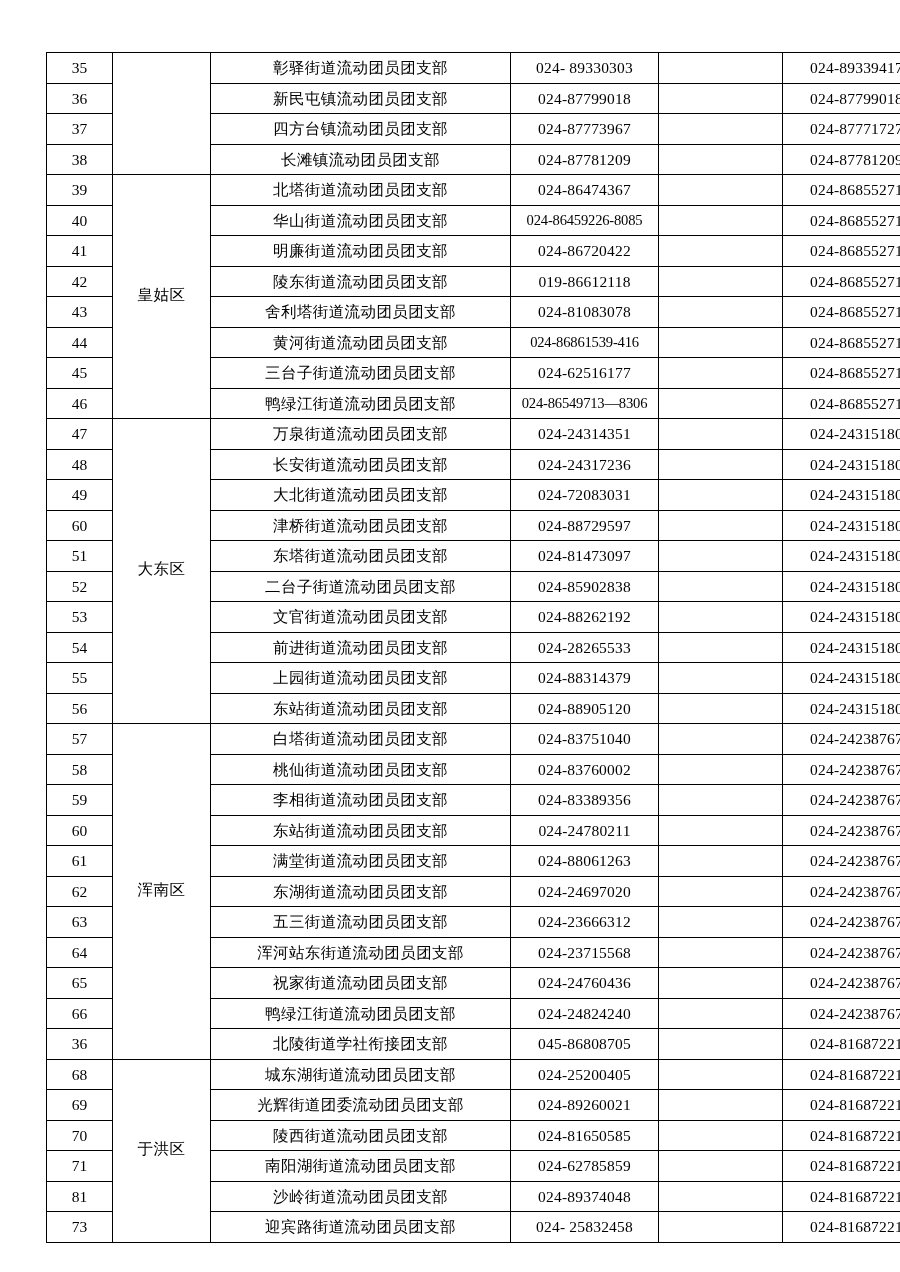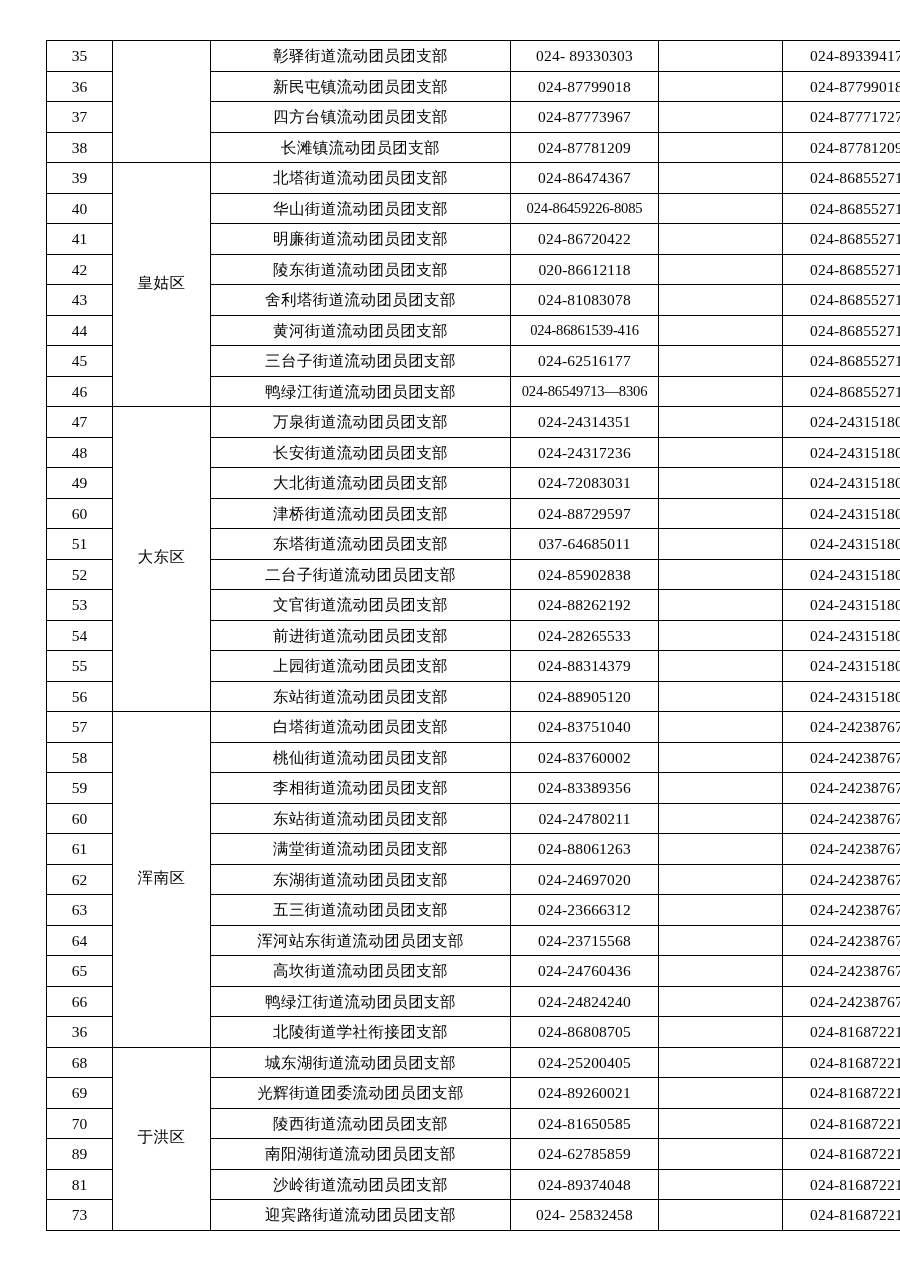--- a/index.html
+++ b/index.html
@@ -11,21 +11,21 @@
     width: 900px;
     height: 1272px;
     font-family: "Liberation Serif", "DejaVu Serif", serif;
     color: #000000;
   }
   .page {
     position: relative;
     width: 900px;
     height: 1272px;
     box-sizing: border-box;
-    padding: 40px 46px 0 46px;
+    padding: 52px 46px 0 46px;
   }
   table.doc-table {
     border-collapse: collapse;
     table-layout: fixed;
     width: 808px;
     margin: 0;
   }
   table.doc-table td {
     border: 1px solid #000000;
     height: 29.5px;
@@ -129,21 +129,21 @@
         <tr>
           <td class="num">41</td>
           <td class="name">明廉街道流动团员团支部</td>
           <td class="tel">024-86720422</td>
           <td class="blank"></td>
           <td class="tel">024-86855271</td>
         </tr>
         <tr>
           <td class="num">42</td>
           <td class="name">陵东街道流动团员团支部</td>
-          <td class="tel">020-86612118</td>
+          <td class="tel">019-86612118</td>
           <td class="blank"></td>
           <td class="tel">024-86855271</td>
         </tr>
         <tr>
           <td class="num">43</td>
           <td class="name">舍利塔街道流动团员团支部</td>
           <td class="tel">024-81083078</td>
           <td class="blank"></td>
           <td class="tel">024-86855271</td>
         </tr>
@@ -193,21 +193,21 @@
         <tr>
           <td class="num">60</td>
           <td class="name">津桥街道流动团员团支部</td>
           <td class="tel">024-88729597</td>
           <td class="blank"></td>
           <td class="tel">024-24315180</td>
         </tr>
         <tr>
           <td class="num">51</td>
           <td class="name">东塔街道流动团员团支部</td>
-          <td class="tel">037-64685011</td>
+          <td class="tel">024-81473097</td>
           <td class="blank"></td>
           <td class="tel">024-24315180</td>
         </tr>
         <tr>
           <td class="num">52</td>
           <td class="name">二台子街道流动团员团支部</td>
           <td class="tel">024-85902838</td>
           <td class="blank"></td>
           <td class="tel">024-24315180</td>
         </tr>
@@ -291,36 +291,36 @@
         </tr>
         <tr>
           <td class="num">64</td>
           <td class="name">浑河站东街道流动团员团支部</td>
           <td class="tel">024-23715568</td>
           <td class="blank"></td>
           <td class="tel">024-24238767</td>
         </tr>
         <tr>
           <td class="num">65</td>
-          <td class="name">高坎街道流动团员团支部</td>
+          <td class="name">祝家街道流动团员团支部</td>
           <td class="tel">024-24760436</td>
           <td class="blank"></td>
           <td class="tel">024-24238767</td>
         </tr>
         <tr>
           <td class="num">66</td>
           <td class="name">鸭绿江街道流动团员团支部</td>
           <td class="tel">024-24824240</td>
           <td class="blank"></td>
           <td class="tel">024-24238767</td>
         </tr>
         <tr>
           <td class="num">36</td>
           <td class="name">北陵街道学社衔接团支部</td>
-          <td class="tel">024-86808705</td>
+          <td class="tel">045-86808705</td>
           <td class="blank"></td>
           <td class="tel">024-81687221</td>
         </tr>
         <tr>
           <td class="num">68</td>
           <td class="dist" rowspan="7">于洪区</td>
           <td class="name">城东湖街道流动团员团支部</td>
           <td class="tel">024-25200405</td>
           <td class="blank"></td>
           <td class="tel">024-81687221</td>
@@ -333,21 +333,21 @@
           <td class="tel">024-81687221</td>
         </tr>
         <tr>
           <td class="num">70</td>
           <td class="name">陵西街道流动团员团支部</td>
           <td class="tel">024-81650585</td>
           <td class="blank"></td>
           <td class="tel">024-81687221</td>
         </tr>
         <tr>
-          <td class="num">89</td>
+          <td class="num">71</td>
           <td class="name">南阳湖街道流动团员团支部</td>
           <td class="tel">024-62785859</td>
           <td class="blank"></td>
           <td class="tel">024-81687221</td>
         </tr>
         <tr>
           <td class="num">81</td>
           <td class="name">沙岭街道流动团员团支部</td>
           <td class="tel">024-89374048</td>
           <td class="blank"></td>

